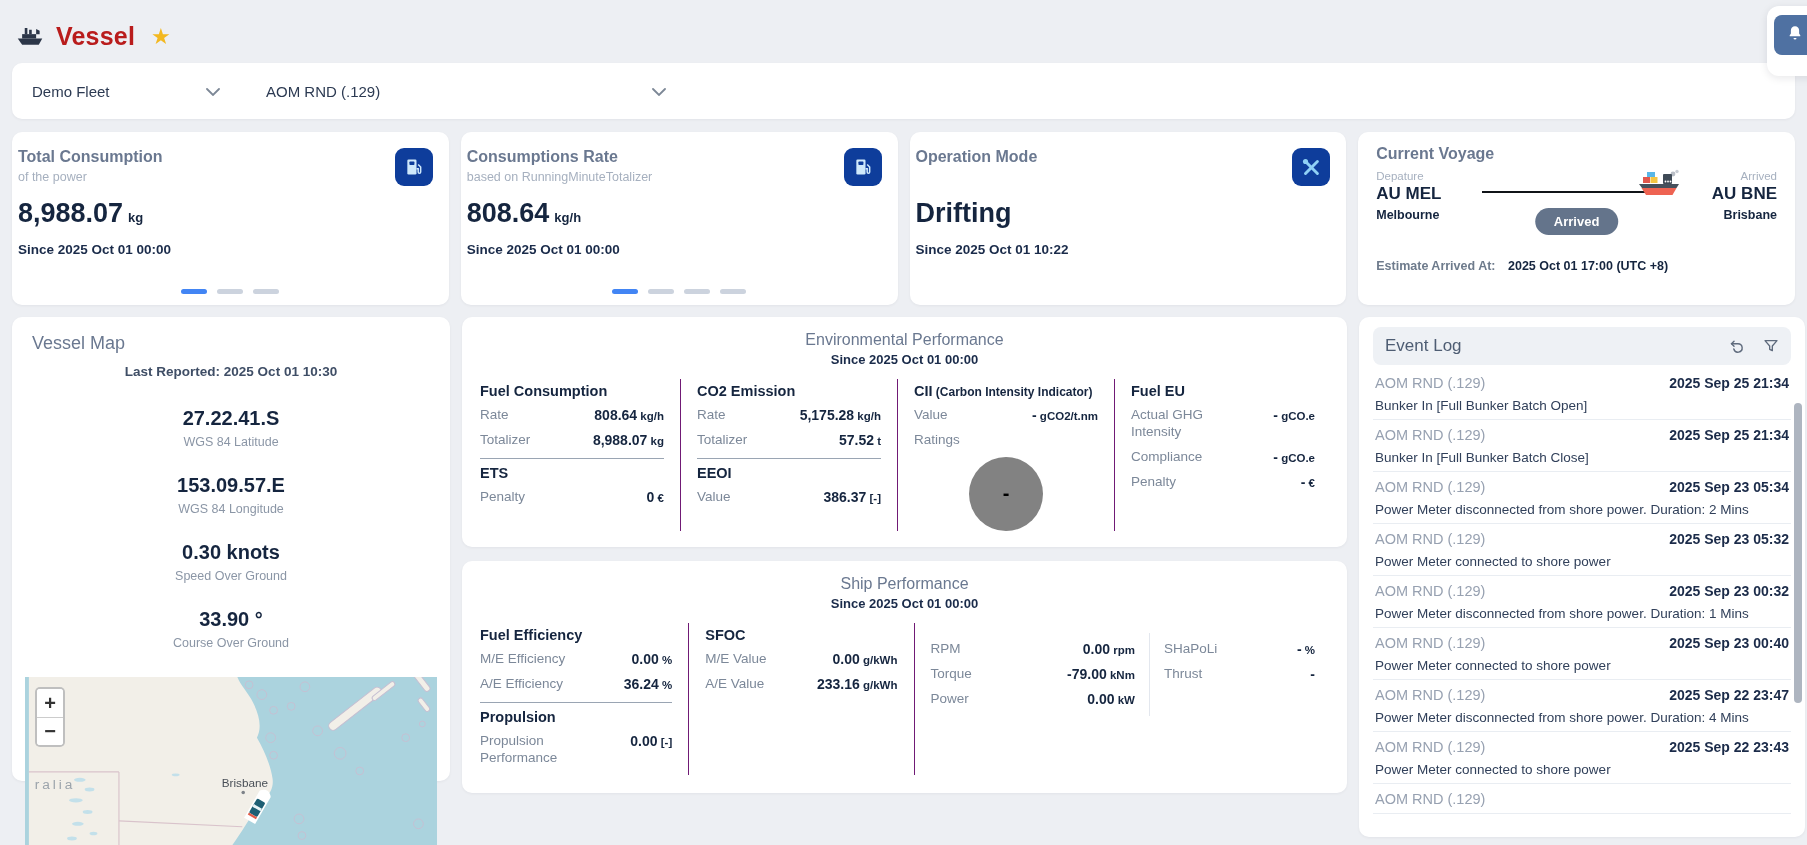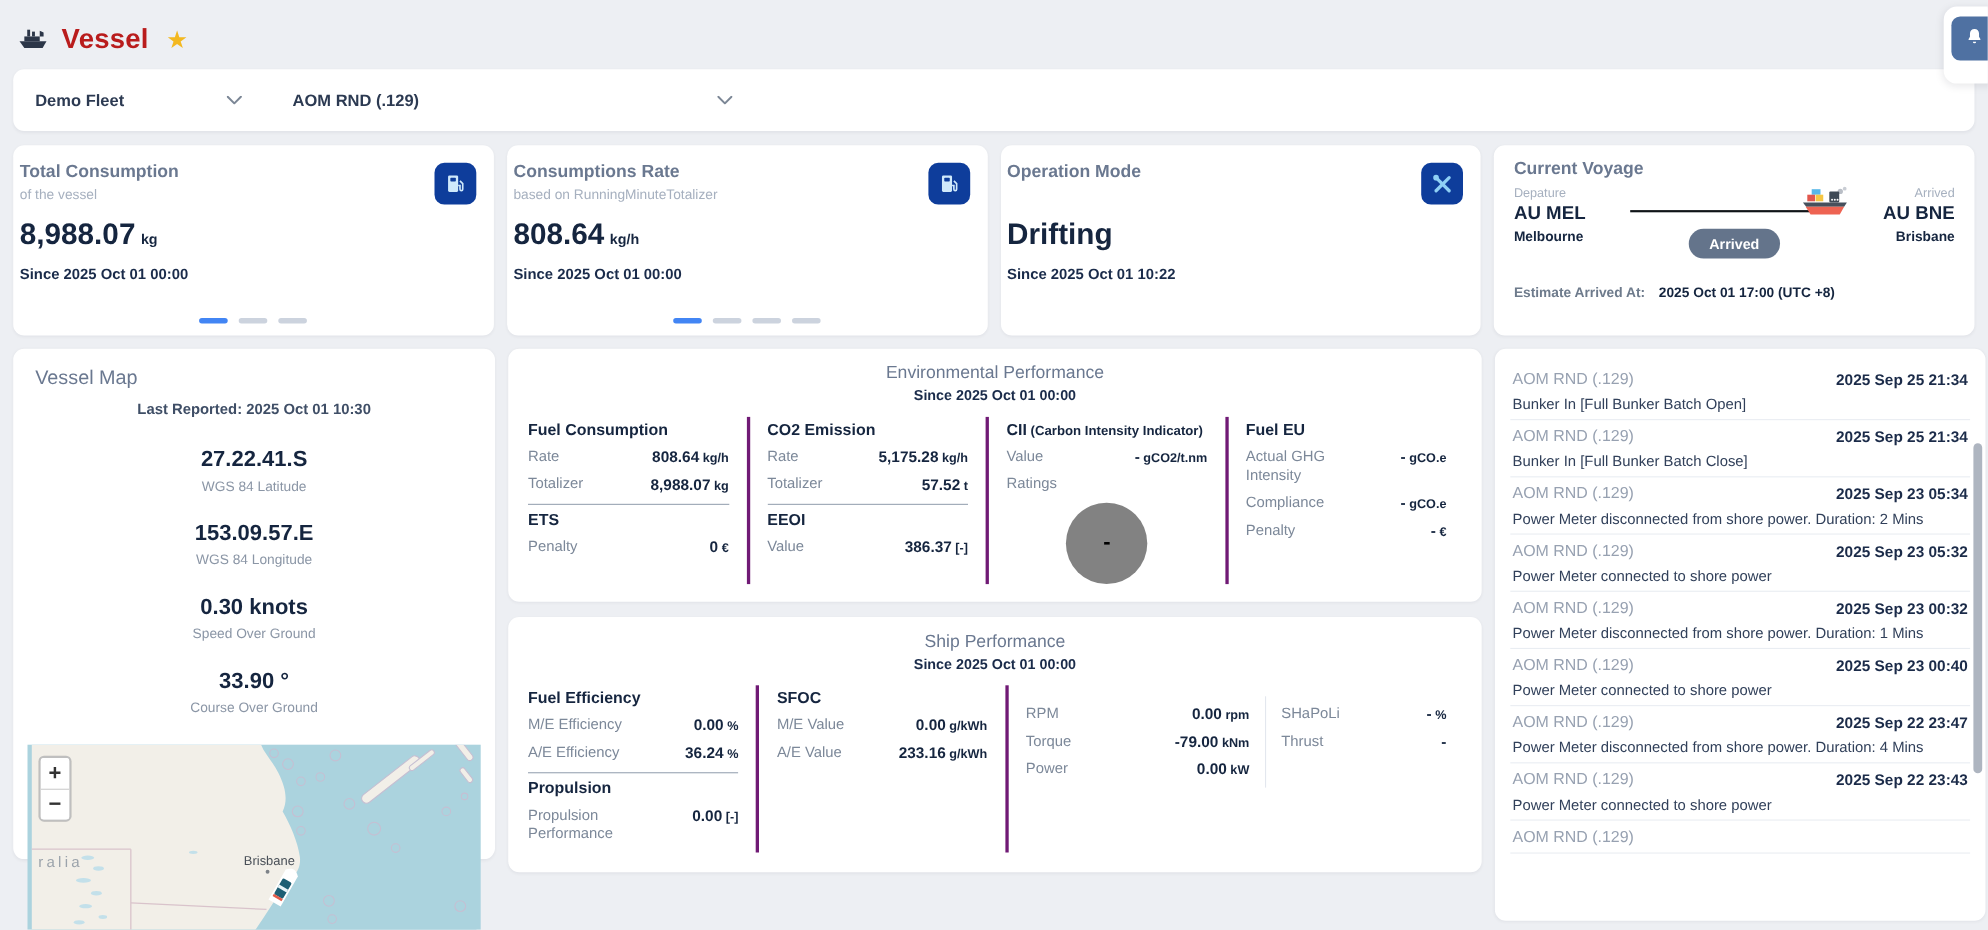--- a/index.html
+++ b/index.html
@@ -8,21 +8,21 @@
   .page { position:relative; width:1807px; height:845px; overflow:hidden; padding:0 12px; }
 
   
   .header { display:flex; align-items:center; gap:12px; padding:22px 4px 12px; }
   .h-title { font-size:25px; font-weight:700; color:#b91c1c; letter-spacing:.2px; }
   .h-star { color:#f3b820; font-size:22px; margin-left:4px; line-height:1; }
   .notif-panel { position:absolute; top:6px; right:-30px; width:70px; height:70px; background:#fff; border-radius:12px; box-shadow:0 2px 8px rgba(16,24,40,.10); }
   .bell-btn { position:absolute; top:15px; right:-9px; width:42px; height:40px; border-radius:8px; background:#4f71a2; display:flex; align-items:center; justify-content:center; cursor:pointer; }
 
   
-  .filterbar { height:56px; background:#fff; border-radius:9px; display:flex; align-items:center; padding:0 20px; box-shadow:0 1px 3px rgba(16,24,40,.06);font-weight:bold; }
+  .filterbar { height:56px; background:#fff; border-radius:9px; display:flex; align-items:center; padding:0 20px; box-shadow:0 1px 3px rgba(16,24,40,.06); }
   .dd { display:flex; align-items:center; justify-content:space-between; cursor:pointer; }
   .dd-fleet { width:188px; }
   .dd-vessel { width:400px; margin-left:46px; }
   .dd-label { font-size:15px; color:#2c3a52; }
 
   
   .row1 { display:grid; grid-template-columns:repeat(4,1fr); gap:12px; margin-top:13px; }
   .card { background:#fff; border-radius:10px; box-shadow:0 1px 3px rgba(16,24,40,.05); }
   .stat-card { position:relative; height:173px; padding:16px 6px; }
   .sc-title { font-size:16px; font-weight:600; color:#6a7890; }
@@ -75,21 +75,21 @@
   
   .perf-card { padding:14px 16px 10px; }
   .env-card { height:230px; }
   .ship-card { height:232px; margin-top:14px; }
   .perf-head { text-align:center; }
   .perf-title { font-size:16px; color:#6a7890; font-weight:500; }
   .perf-since { font-size:13px; font-weight:700; color:#1a2b4a; margin-top:3px; }
   .perf-cols { display:flex; margin-top:12px; }
   .perf-col { flex:1; padding:0 16px; }
   .perf-col:first-child { padding-left:2px; }
-  .perf-col + .perf-col { border-left:3px solid #701a75; }
+  .perf-col + .perf-col { border-left:1px solid #701a75; }
   .perf-col.wide { flex:2; }
   .pc-title { font-size:14.5px; font-weight:700; color:#15253f; margin:4px 0 6px; }
   .pc-note { font-size:12px; font-weight:700;margin-top:24px; }
   .m-row { display:flex; justify-content:space-between; align-items:flex-start; gap:8px; margin:8px 0; }
   .m-label { font-size:13.5px; color:#7c8899; line-height:1.25; max-width:120px; }
   .m-val { font-size:14px; font-weight:600; color:#15253f; white-space:nowrap; text-align:right; }
   .m-unit { font-size:11.5px; }
   .pc-hr { border-top:1px solid #9aa5b3; margin:9px 0 6px; }
   .rating-circle { width:74px; height:74px; border-radius:50%; background:#828282; color:#000; display:flex; align-items:center; justify-content:center; font-size:20px; font-weight:800; margin:0 auto; }
   .sub-cols { display:flex; margin-top:10px; }
@@ -154,21 +154,21 @@
             <path d="M1 1l6 6 6-6" stroke="#7c8796" stroke-width="1.8" fill="none" stroke-linecap="round"></path>
           </svg>
       </span>
     </div>
   </div>
 
   <div class="row1">
 
     <div class="card stat-card">
       <div class="sc-title">Total Consumption</div>
-      <div class="sc-sub">of the vessel</div>
+      <div class="sc-sub">of the power</div>
       <div class="sc-icon">
         <svg width="20" height="20" viewBox="0 0 24 24" fill="none">
           <rect x="4" y="3" width="11" height="18" rx="1.5" fill="#cfe9fb"></rect>
           <rect x="6.5" y="5.5" width="6" height="4" rx="0.8" fill="#0e3d9b"></rect>
           <path d="M17 9l3 3v6a1.5 1.5 0 0 1-3 0v-4h-2" stroke="#cfe9fb" stroke-width="1.8"></path>
         </svg>
       </div>
       <div class="sc-value"><span>8,988.07</span><span class="sc-unit">kg</span></div>
       <div class="sc-since">Since 2025 Oct 01 00:00</div>
       <div class="pager">
@@ -480,20 +480,36 @@
                     <span class="m-val">-</span>
                   </div>
                 </div>
               </div>
             </div>
           </div>
       </div>
     </div>
 
     <div class="card ev-card">
+      <div class="ev-header">
+        <span class="ev-title">Event Log</span>
+        <span class="ev-icons">
+          <span class="ev-icon">
+            <svg width="17" height="17" viewBox="0 0 24 24" fill="none" stroke="#5f6b7d" stroke-width="2" stroke-linecap="round">
+              <path d="M8.5 4.5 5 8l3.5 3.5"></path>
+                <path d="M5 8h9a6 6 0 1 1-5.8 7.6"></path>
+            </svg>
+          </span>
+          <span class="ev-icon">
+            <svg width="16" height="16" viewBox="0 0 24 24" fill="none" stroke="#5f6b7d" stroke-width="2" stroke-linejoin="round">
+              <path d="M3 4h18l-7 8v7l-4-2v-5z"></path>
+            </svg>
+          </span>
+        </span>
+      </div>
       <div class="ev-list" id="event-list">
           <div class="ev-entry">
             <div class="ev-top">
               <span class="ev-vessel">AOM RND (.129)</span>
               <span class="ev-time">2025 Sep 25 21:34</span>
             </div>
             <div class="ev-msg">Bunker In [Full Bunker Batch Open]</div>
           </div>
           <div class="ev-entry">
             <div class="ev-top">

